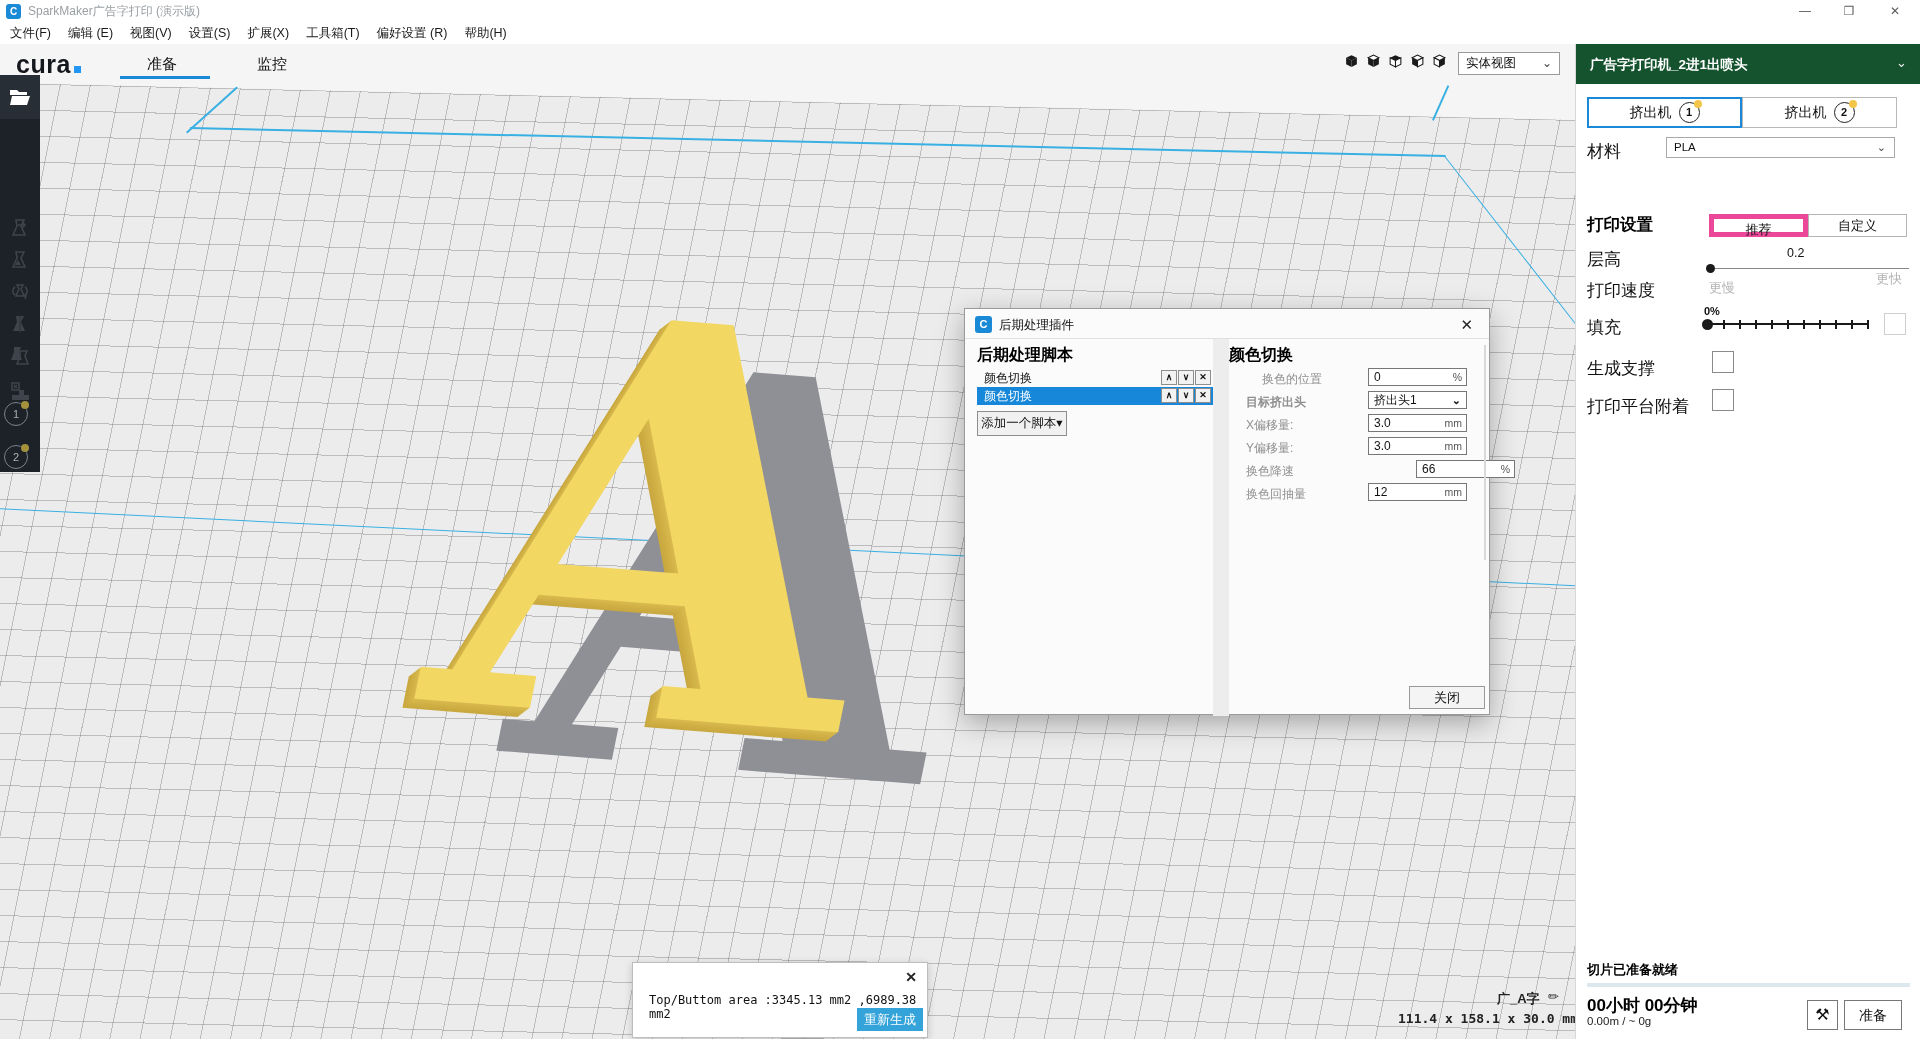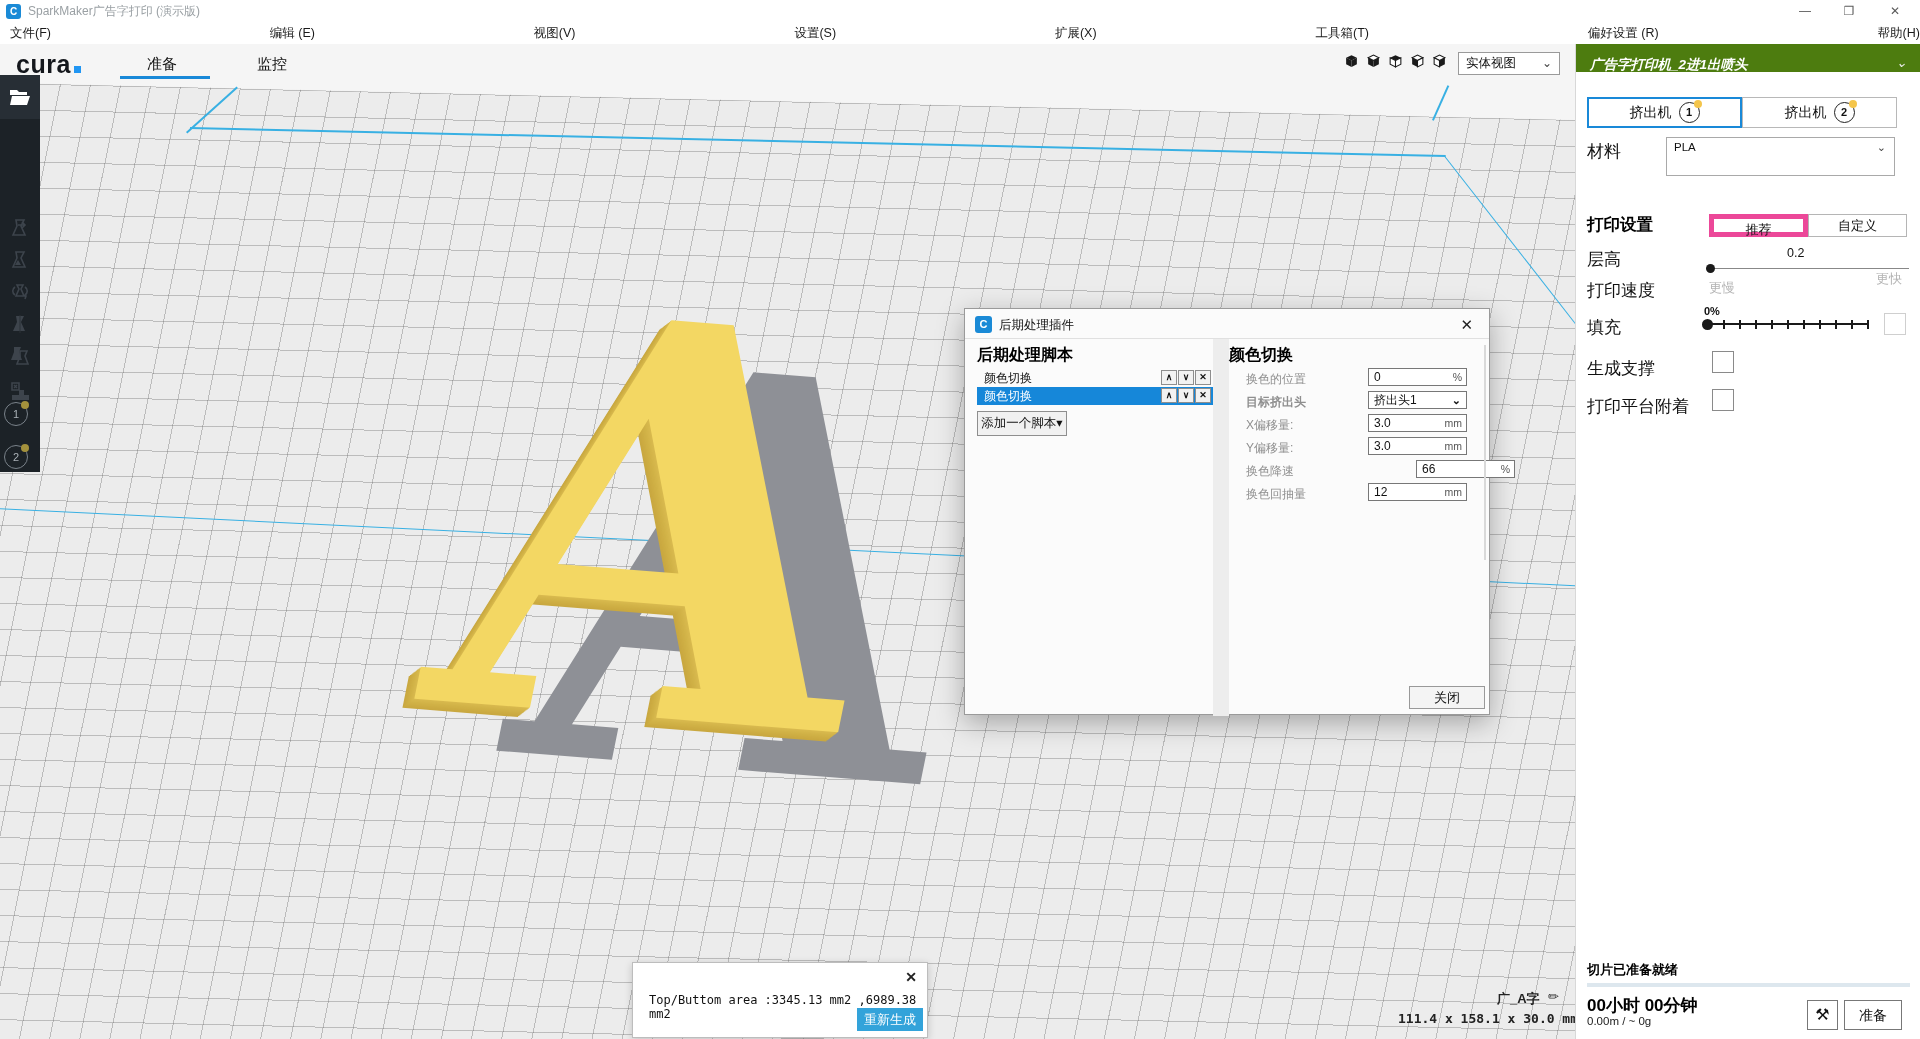--- a/index.html
+++ b/index.html
@@ -7,21 +7,21 @@
   #app { position:relative; width:1920px; height:1039px; overflow:hidden; background:#fff; }
   .abs { position:absolute; }
 
   
   .titlebar { left:0; top:0; width:1920px; height:22px; background:#fff; z-index:30; }
   .app-icon { left:6px; top:4px; width:15px; height:15px; background:#1a8ad6; border-radius:3px;
               color:#fff; font-size:10px; font-weight:bold; text-align:center; line-height:15px; }
   .app-title { left:28px; top:3px; font-size:12px; color:#9aa0a4; }
   .winbtn { top:0; width:42px; height:22px; text-align:center; line-height:22px; font-size:12px; color:#5a5a5a; }
   .menubar { left:0; top:22px; width:1920px; height:22px; background:#fff; z-index:30;
-             display:flex; align-items:center; padding-left:10px; gap:17px;justify-content:space-between; }
+             display:flex; align-items:center; padding-left:10px; gap:17px; }
   .menu-item { font-size:12.5px; color:#1a1a1a; white-space:nowrap; }
 
   
   .viewport { left:0; top:44px; width:1575px; height:995px; background:#f5f5f5; overflow:hidden; z-index:1; }
   .grid { position:absolute; left:-120px; top:36px; width:3200px; height:1500px; background:#ececec;
           background-image:
             repeating-linear-gradient(rgba(90,90,90,.33) 0 1px, transparent 1px 26px),
             repeating-linear-gradient(90deg, rgba(90,90,90,.33) 0 1px, transparent 1px 30px);
           transform-origin: top left; transform: rotate(1.35deg) skewX(-10deg); }
   .plate-line { height:0; border-top:2px solid #38b0e3; transform-origin:left top; z-index:2; }
@@ -95,31 +95,31 @@
   .fieldbox .val { position:absolute; left:5px; }
   .fieldbox .unit { position:absolute; right:4px; font-size:10.5px; color:#555; }
   .fieldbox .selchev { position:absolute; right:5px; color:#111; font-size:11px; font-weight:bold; }
   .scrolltrack { position:absolute; left:519px; top:36px; width:2px; height:215px; background:#d9d9d9; }
   .dlg-closebtn { position:absolute; left:444px; top:377px; width:76px; height:23px; background:#f4f4f4;
                   border:1px solid #999; font-size:13px; color:#111; text-align:center; line-height:21px; }
 
   
   .sidebar { left:1575px; top:44px; width:345px; height:995px; background:#fff; border-left:1px solid #d8d8d8; z-index:10; }
   .sb { position:absolute; }
-  .printer-bar { left:0; top:0; width:345px; height:28px; background:#4d7c0f; color:#fff;font-style:italic; }
+  .printer-bar { left:0; top:0; width:345px; height:40px; background:#14532d; color:#fff; }
   .printer-name { position:absolute; left:14px; top:12px; font-size:13.5px; font-weight:bold; }
   .printer-chev { position:absolute; right:14px; top:11px; font-size:13px; color:#eee; }
   .ext-tab { top:53px; height:31px; width:155px; background:#fff; border:1px solid #b8b8b8;
              display:flex; align-items:center; justify-content:center; gap:7px; font-size:14px; color:#111; }
   .ext-tab.active { border:2px solid #1989d8; }
   .tab-circle { position:relative; width:21px; height:21px; border:1.5px solid #222; border-radius:50%;
                 font-size:11px; font-weight:bold; text-align:center; line-height:19px; }
   .tab-dot { position:absolute; right:-3px; top:-3px; width:8px; height:8px; border-radius:50%; background:#f4c54b; }
   .lbl13 { font-size:17px; color:#111; }
-  .mat-select { left:90px; top:93px; width:229px; height:39px; border:1px solid #a9a9a9; background:#fff;
+  .mat-select { left:90px; top:93px; width:229px; height:21px; border:1px solid #a9a9a9; background:#fff;
                 font-size:11.5px; color:#111; line-height:19px; padding-left:7px; }
   .mat-select .chev { position:absolute; right:8px; top:0; font-size:11px; color:#444; }
   .ps-header { left:11px; top:170px; font-size:16.5px; font-weight:bold; color:#000; }
   .mode-btn { top:170px; width:99px; height:23px; font-size:13px; color:#111; text-align:center; line-height:21px; background:#fff; }
   .mode-btn.active { border:5px solid #ec4899; }
   .mode-btn.inactive { border:1px solid #b5b5b5; }
   .slider-line { height:1px; background:#888; }
   .slider-dot { width:9px; height:9px; border-radius:50%; background:#1a1a1a; }
   .tickstrip { height:9px;
     background-image:repeating-linear-gradient(90deg, #1a1a1a 0 2px, transparent 2px 16px); }
@@ -300,21 +300,21 @@
       </span>
     </div>
 
     <div class="add-btn">
       <span>添加一个脚本</span><span>▾</span>
     </div>
 
     <div class="dlg-band"></div>
     <div class="dlg-h1" style="left:264px; top:36px;">颜色切换</div>
 
-    <div class="set-label" style="top:62px;">换色的位置</div>
+    <div class="set-label" style="top:62px;margin-left:16px;">换色的位置</div>
     <div class="fieldbox" style="top:59px;">
       <span class="val">0</span>
         <span class="unit">%</span>
     </div>
 
     <div class="set-label" style="top:85px;font-weight:bold;">目标挤出头</div>
     <div class="fieldbox" style="top:82px;">
       <span class="val">挤出头1</span>
         <span class="selchev">⌄</span>
     </div>

